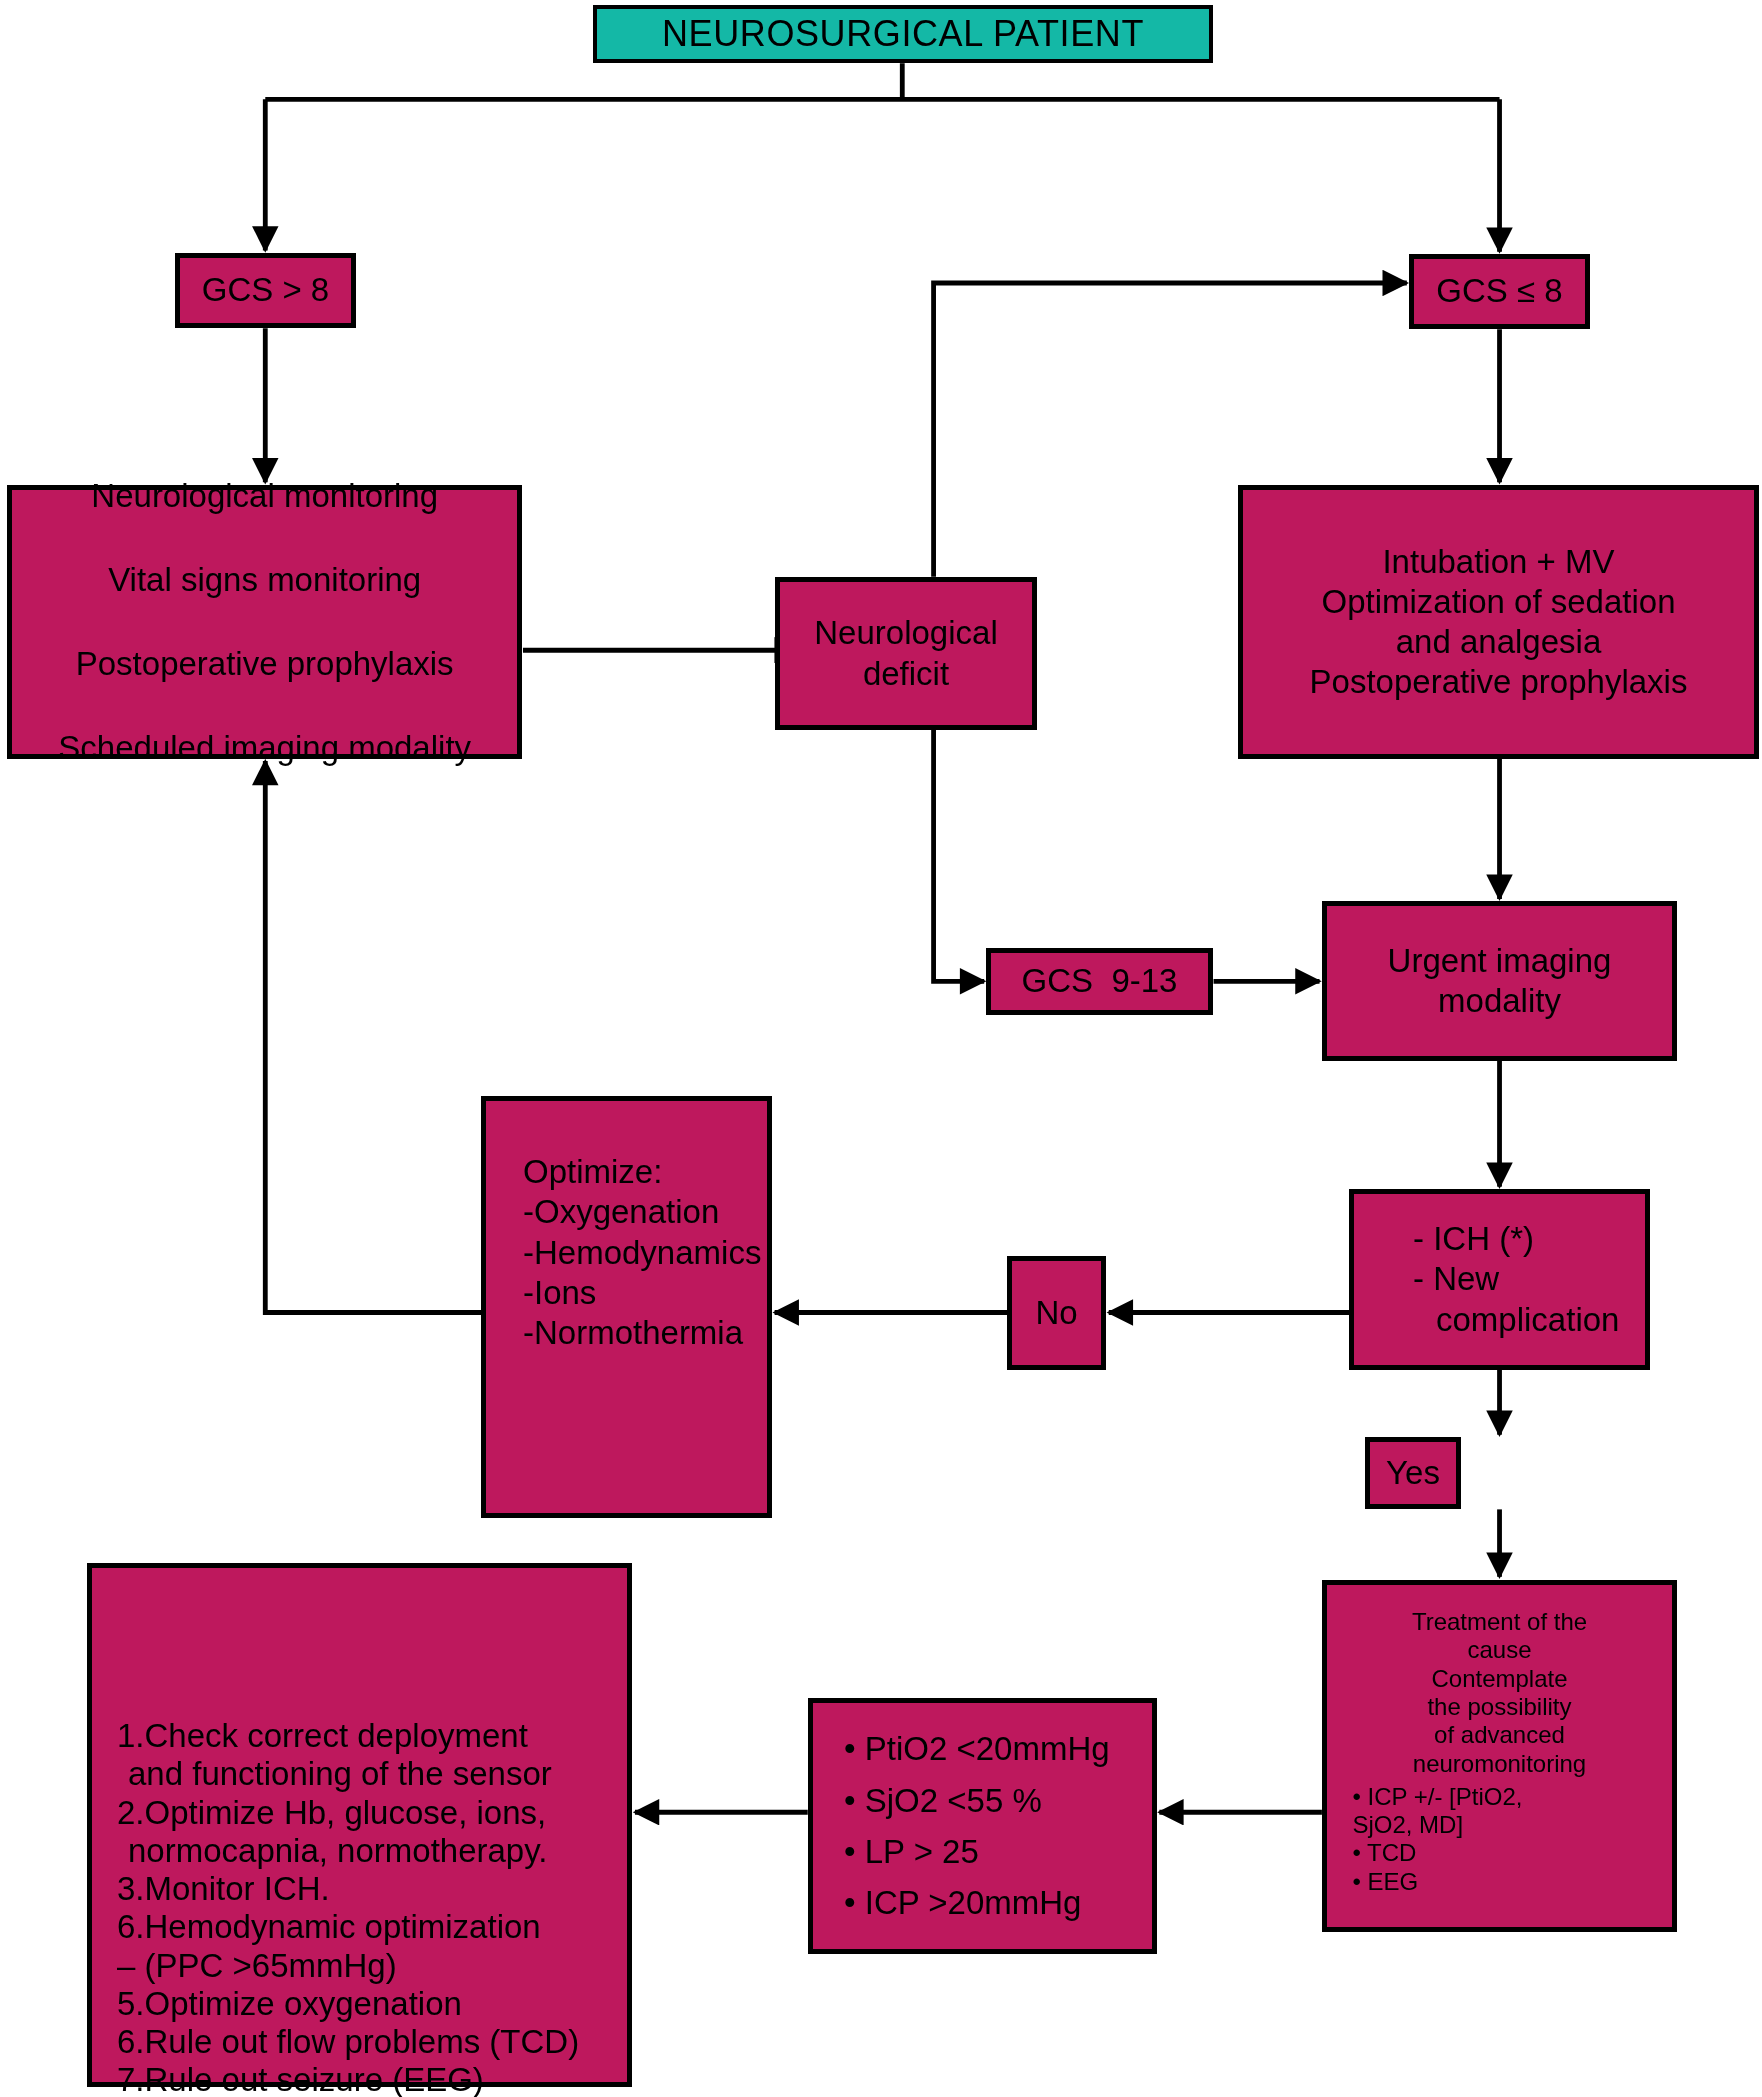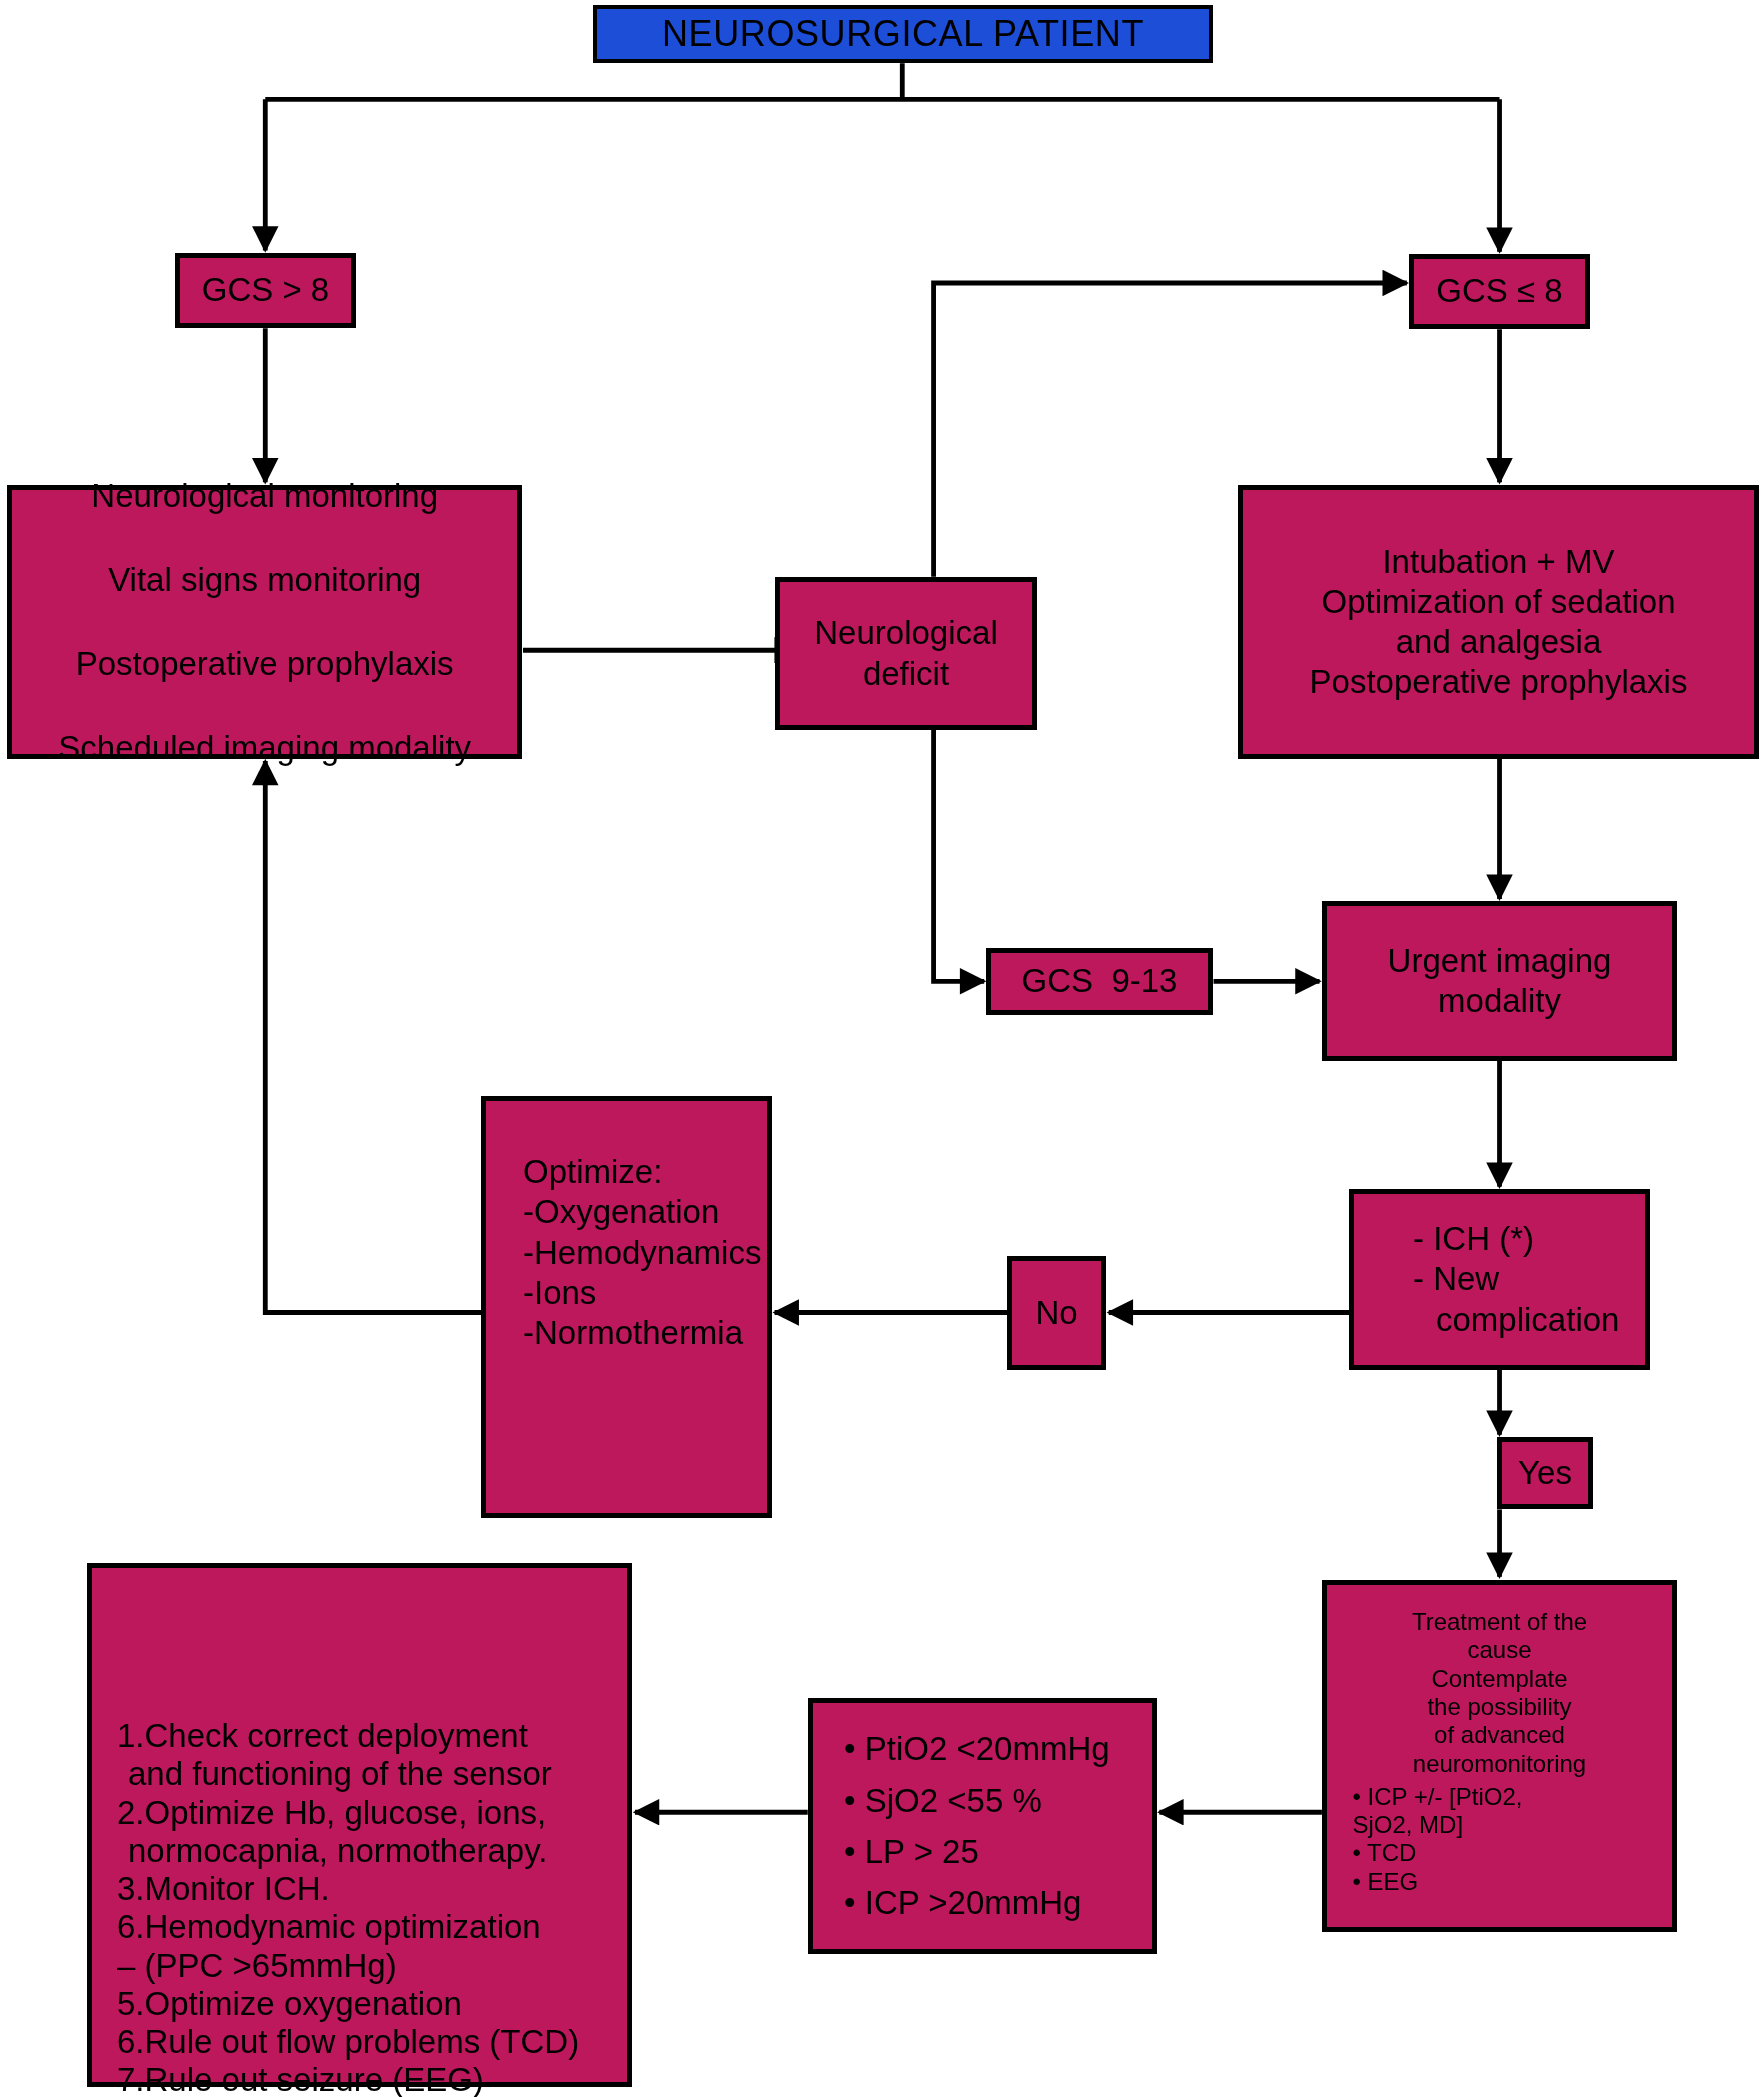--- a/index.html
+++ b/index.html
@@ -39,36 +39,36 @@
     font-size: 33px;
     line-height: 1.22;
   }
   .box .ln { white-space: pre; }
   .leftalign {
     align-items: flex-start;
     text-align: left;
   }
   
   #node-patient      { left: 593px;  top: 4.8px;    width: 620px; height: 58px;
-                       border-width: 4.8px; background: #1d4ed8;
+                       border-width: 4.8px; background: #14b8a6;
                        font-size: 36px; letter-spacing: 0.6px; }
   #node-gcs-gt8      { left: 175px;  top: 253px;  width: 181px;  height: 75px; }
   #node-gcs-le8      { left: 1409px; top: 254px;  width: 181px;  height: 75px; }
   #node-routine      { left: 7.2px;   top: 485px;  width: 515px;  height: 274px; gap: 44px; }
   #node-deficit      { left: 775px; top: 577px;  width: 262px;  height: 153px; }
   #node-intubation   { left: 1238px; top: 485px;  width: 521px;  height: 274px; }
   #node-gcs-913      { left: 986px; top: 948px; width: 227px;  height: 67px; }
   #node-urgent       { left: 1322px; top: 901px; width: 355px;  height: 160px; }
   #node-optimize     { left: 481px;  top: 1096px; width: 291px;  height: 422px;
                        justify-content: flex-start; padding: 51px 12px 12px 37px; }
   #node-no           { left: 1007px; top: 1256px; width: 99px;  height: 114px; }
   #node-ich          { left: 1349px; top: 1189px; width: 301px;  height: 181px;
                        padding-left: 59px; }
   #node-ich .indent  { padding-left: 23px; }
-  #node-yes          { left: 1497px; top: 1437px; width: 96px;  height: 72px; }
+  #node-yes          { left: 1365px; top: 1437px; width: 96px;  height: 72px; }
   #node-treatment    { left: 1322px; top: 1580px; width: 355px;  height: 352px;
                        justify-content: flex-start; padding: 23px 8.4px 8.4px 8.4px;
                        font-size: 24px; line-height: 1.18; }
   #node-treatment .bullets { align-self: stretch; text-align: left; padding-left: 17px; margin-top: 4.8px; }
   #node-thresholds   { left: 808px; top: 1698px; width: 349px;  height: 256px;
                        line-height: 1.56; padding-left: 31px; }
   #node-checklist    { left: 87px;  top: 1563px; width: 545px;  height: 524px;
                        justify-content: flex-start; padding: 149px 7.2px 7.2px 25px;
                        line-height: 1.16; }
   #node-checklist .indent { padding-left: 11px; }

